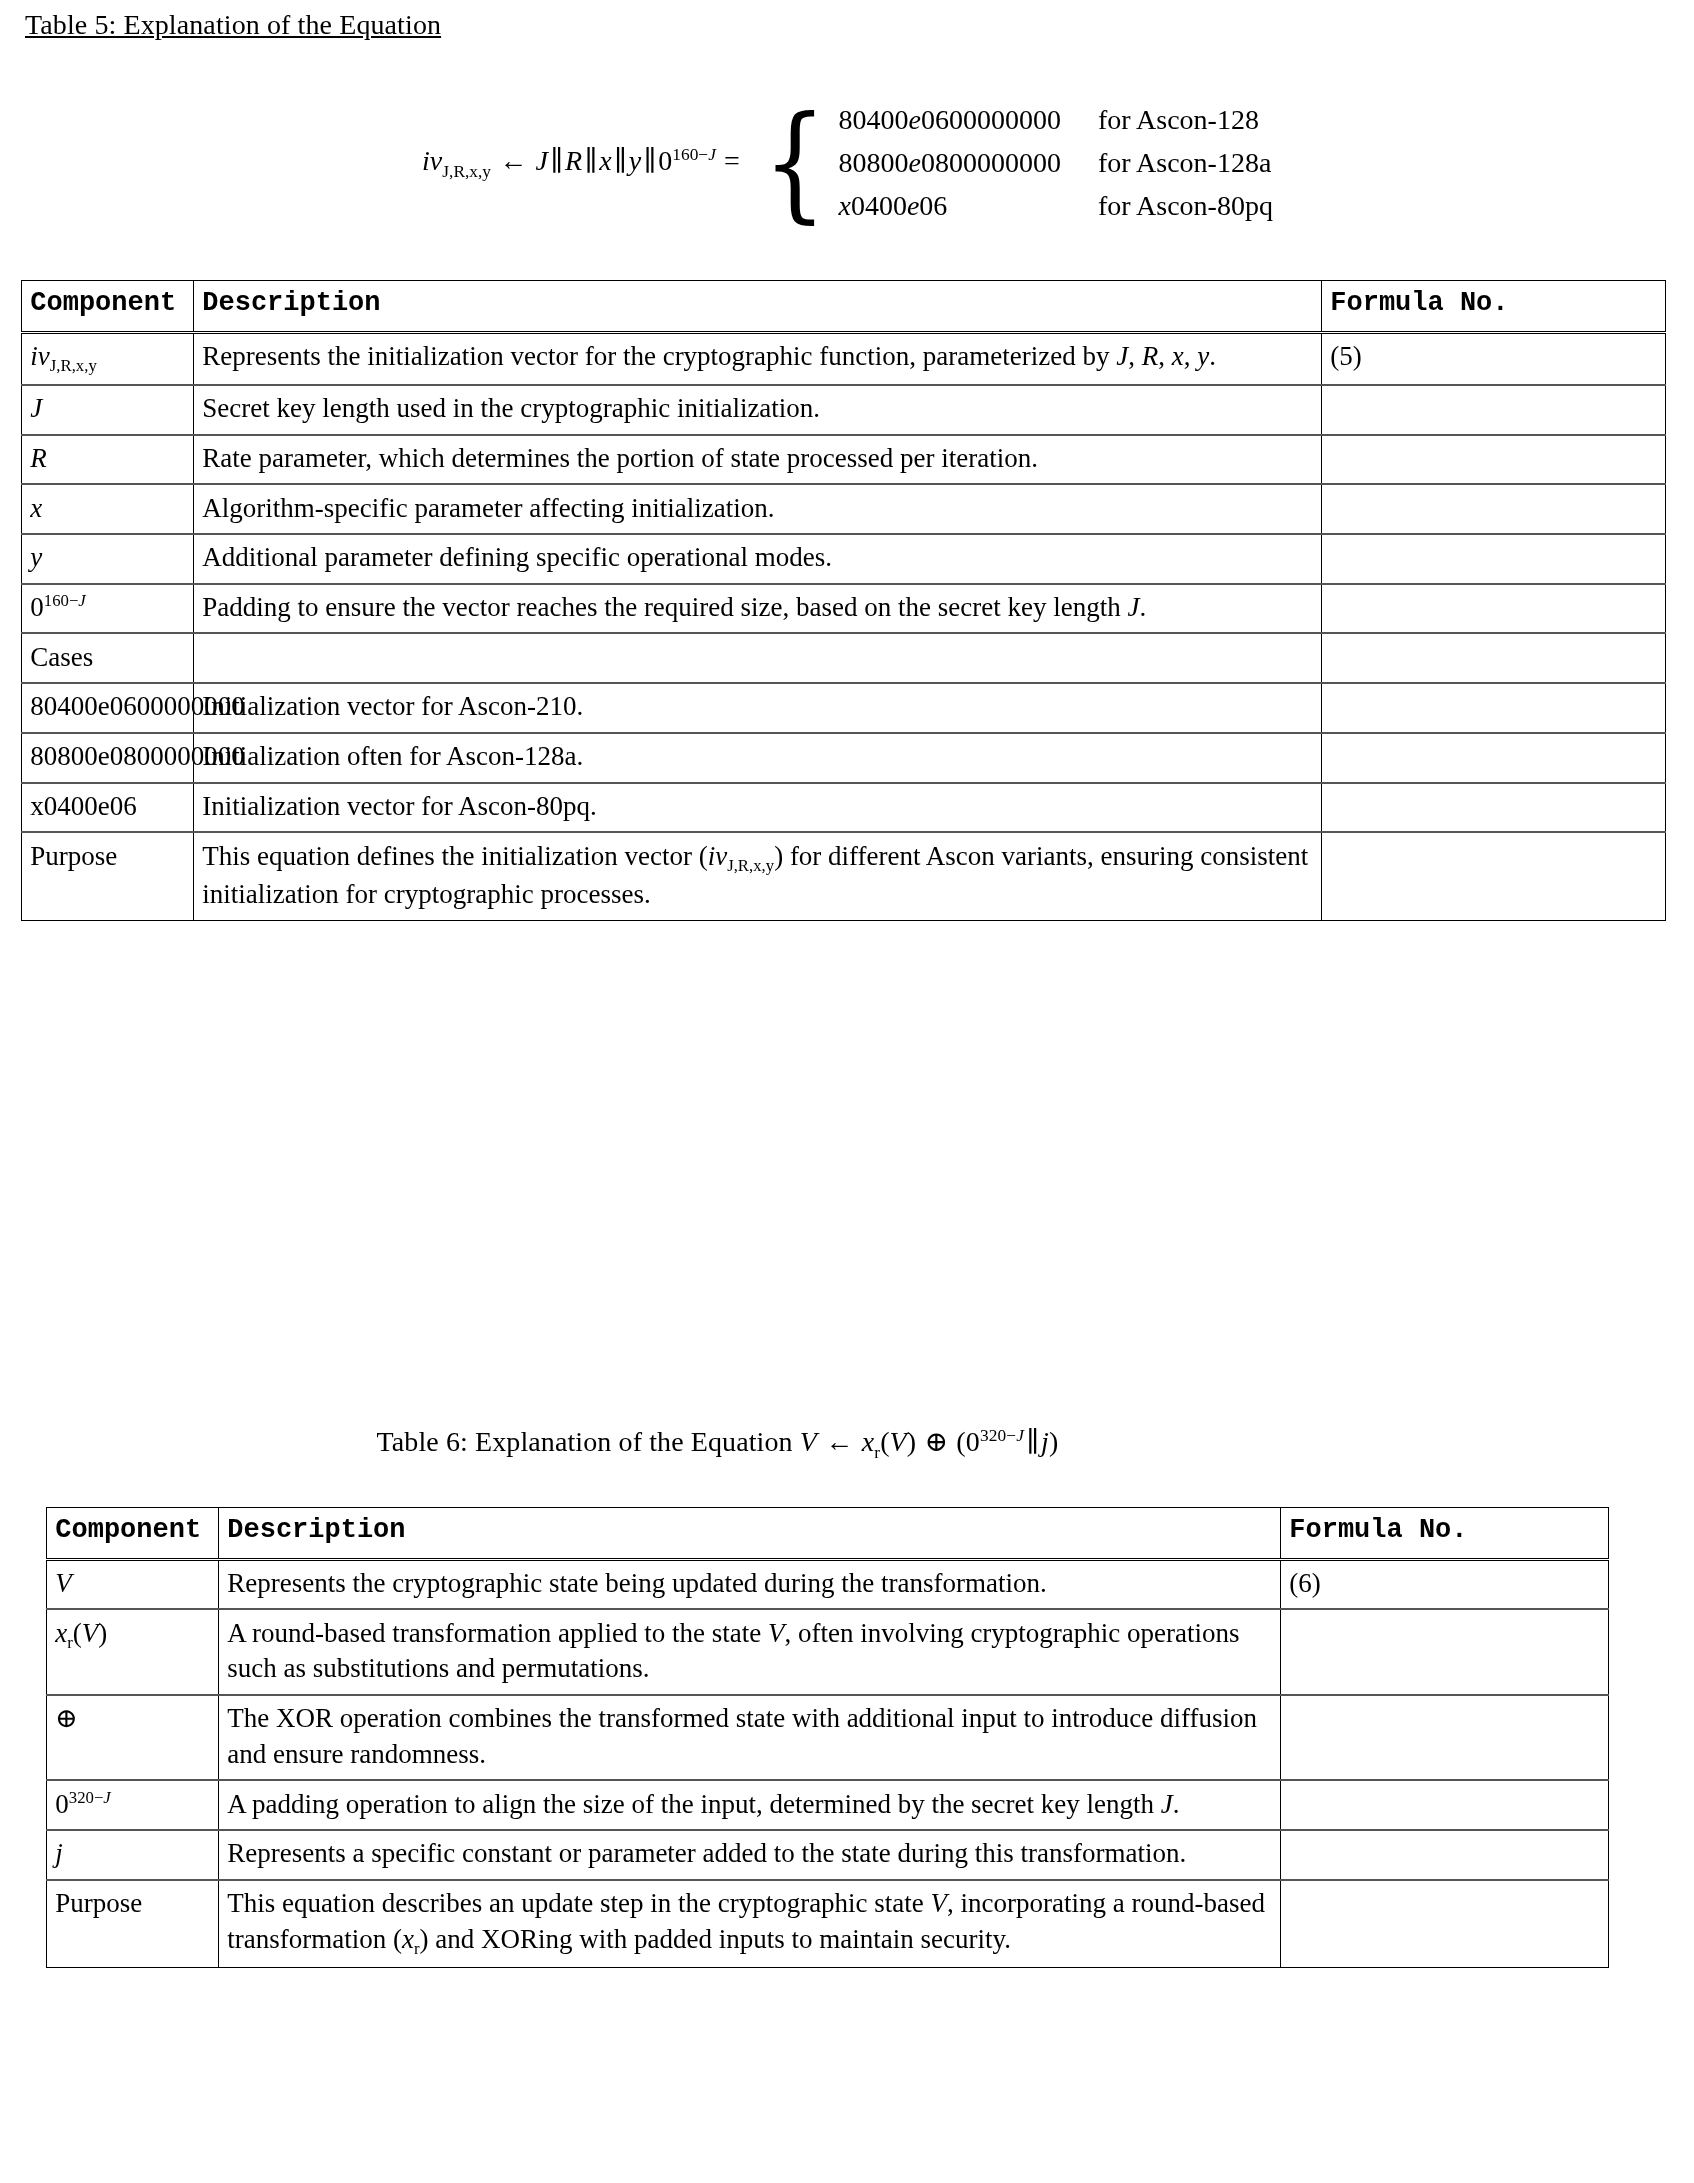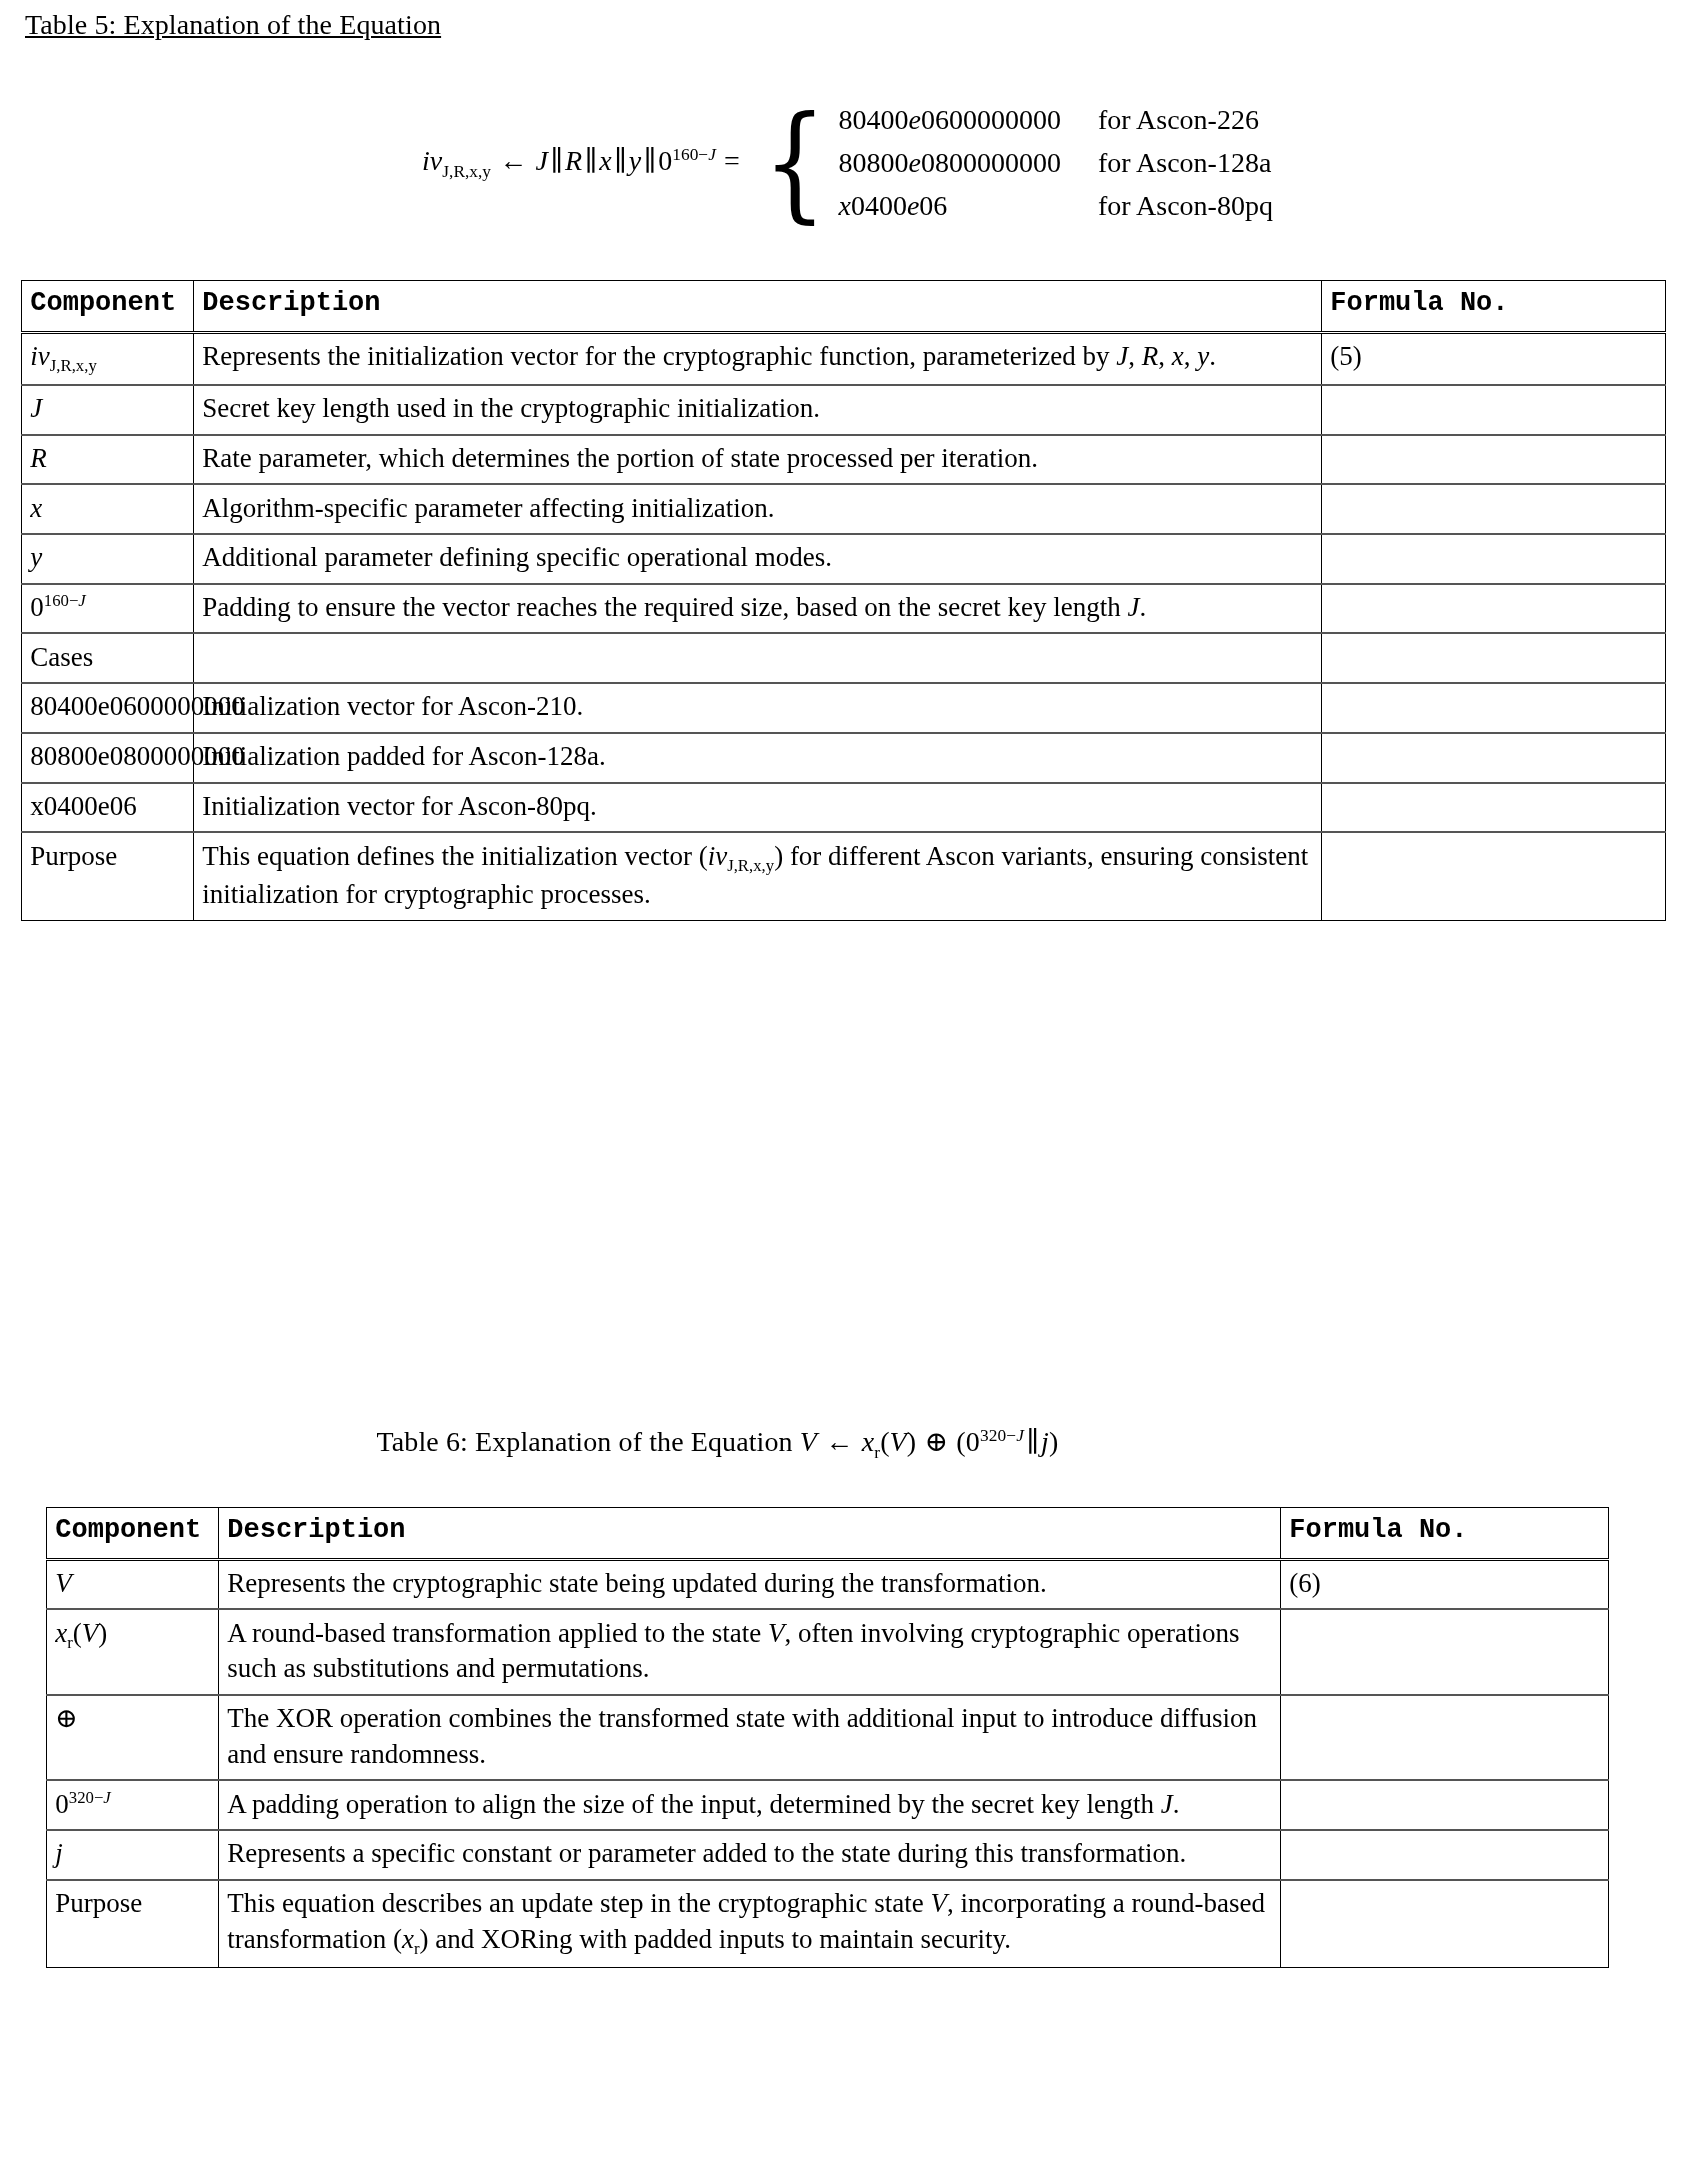--- a/index.html
+++ b/index.html
@@ -148,21 +148,21 @@
 
   <div id="display-equation">
     <div class="eq-inner">
       <span class="eq-lhs"><span class="mi">iv</span><sub class="sb">J,R,x,y</sub><span class="mop"> ← </span><span class="mi">J</span><span class="bars">∥</span><span class="mi">R</span><span class="bars">∥</span><span class="mi">x</span><span class="bars">∥</span><span class="mi">y</span><span class="bars">∥</span><span class="mn">0</span><sup class="sp">160−<span class="mi">J</span></sup><span class="mop"> = </span></span>
 
       <span class="brace">{</span>
 
       <span class="cases">
         <span class="case-row">
           <span class="case-val"><span class="mn">80400</span><span class="mi">e</span><span class="mn">0600000000</span></span>
-          <span class="case-cond">for Ascon-226</span>
+          <span class="case-cond">for Ascon-128</span>
         </span>
         <span class="case-row">
           <span class="case-val"><span class="mn">80800</span><span class="mi">e</span><span class="mn">0800000000</span></span>
           <span class="case-cond">for Ascon-128a</span>
         </span>
         <span class="case-row">
           <span class="case-val"><span class="mi">x</span><span class="mn">0400</span><span class="mi">e</span><span class="mn">06</span></span>
           <span class="case-cond">for Ascon-80pq</span>
         </span>
       </span>
@@ -218,21 +218,21 @@
         <td class="desc"></td>
         <td class="fno"></td>
       </tr>
       <tr>
         <td class="comp-cell">80400e0600000000</td>
         <td class="desc">Initialization vector for Ascon-210.</td>
         <td class="fno"></td>
       </tr>
       <tr>
         <td class="comp-cell">80800e0800000000</td>
-        <td class="desc">Initialization padded for Ascon-128a.</td>
+        <td class="desc">Initialization often for Ascon-128a.</td>
         <td class="fno"></td>
       </tr>
       <tr>
         <td class="comp-cell">x0400e06</td>
         <td class="desc">Initialization vector for Ascon-80pq.</td>
         <td class="fno"></td>
       </tr>
       <tr>
         <td class="comp-cell bold">Purpose</td>
         <td class="desc">This equation defines the initialization vector <span class="mn">(</span><span class="mi">iv</span><sub class="sb">J,R,x,y</sub><span class="mn">)</span> for different Ascon variants, ensuring consistent initialization for cryptographic processes.</td>

